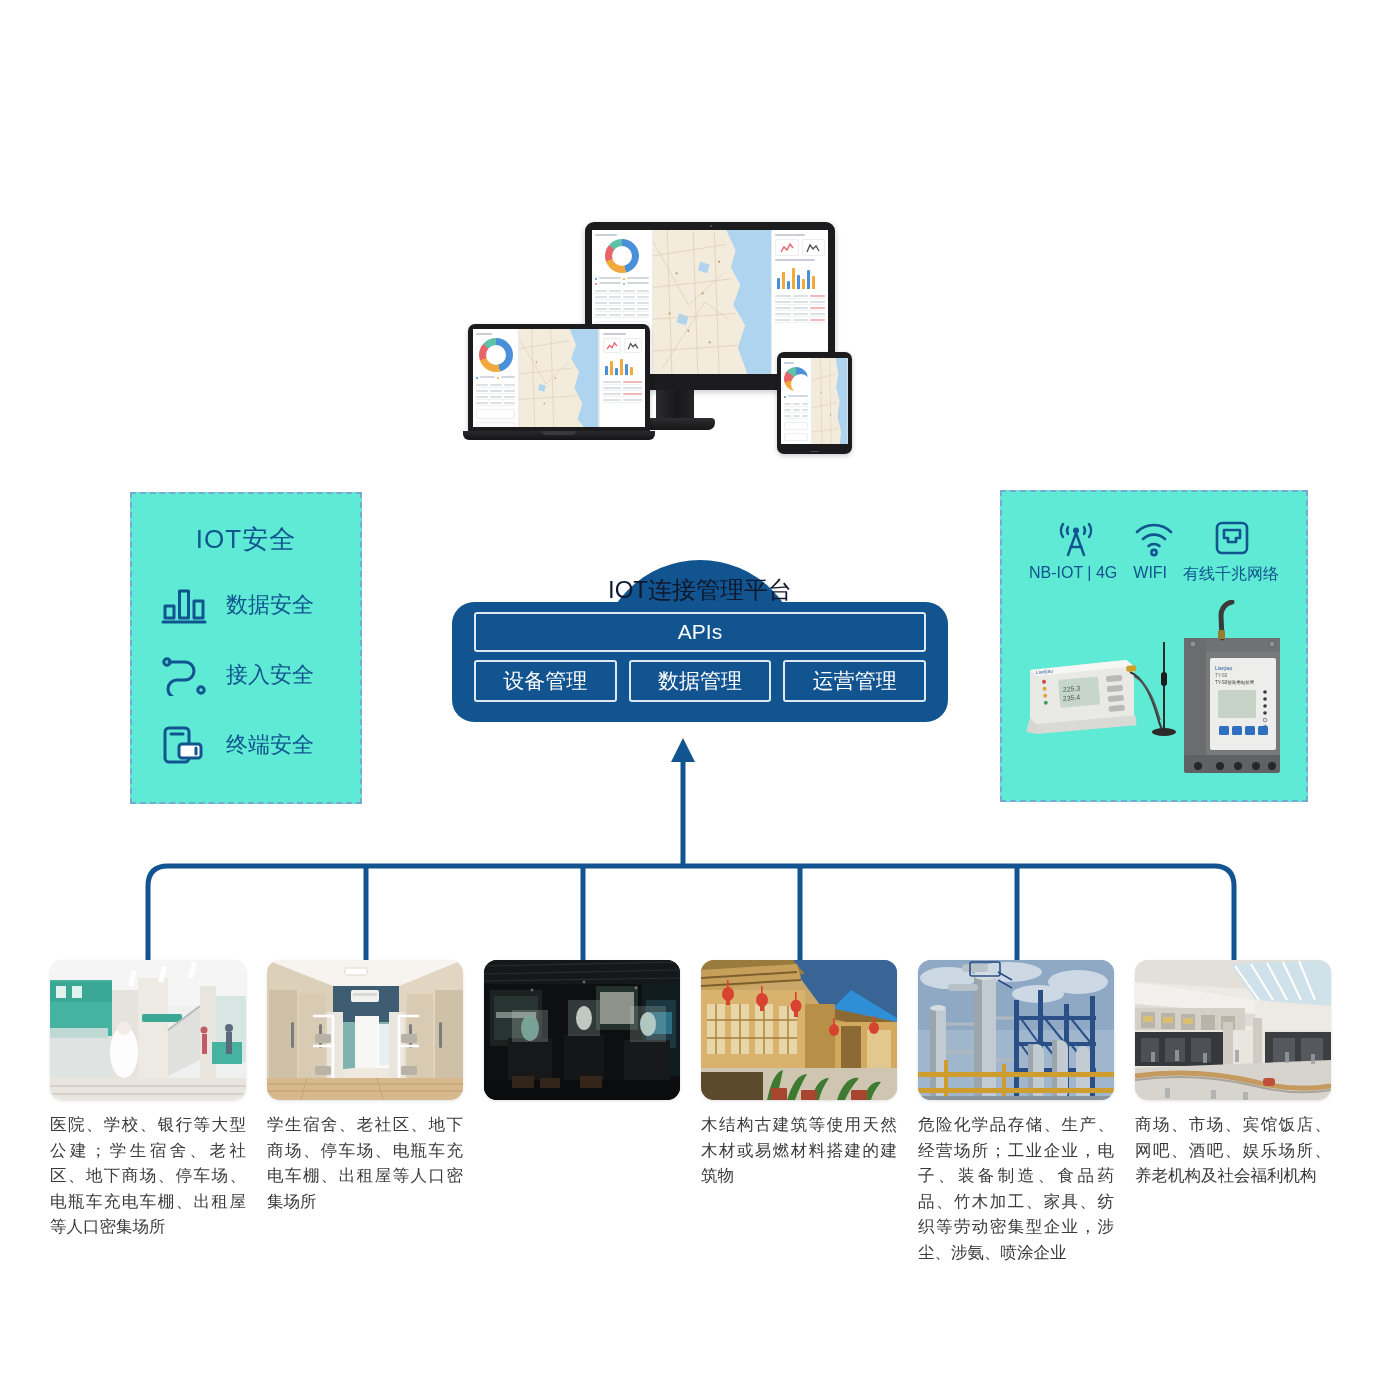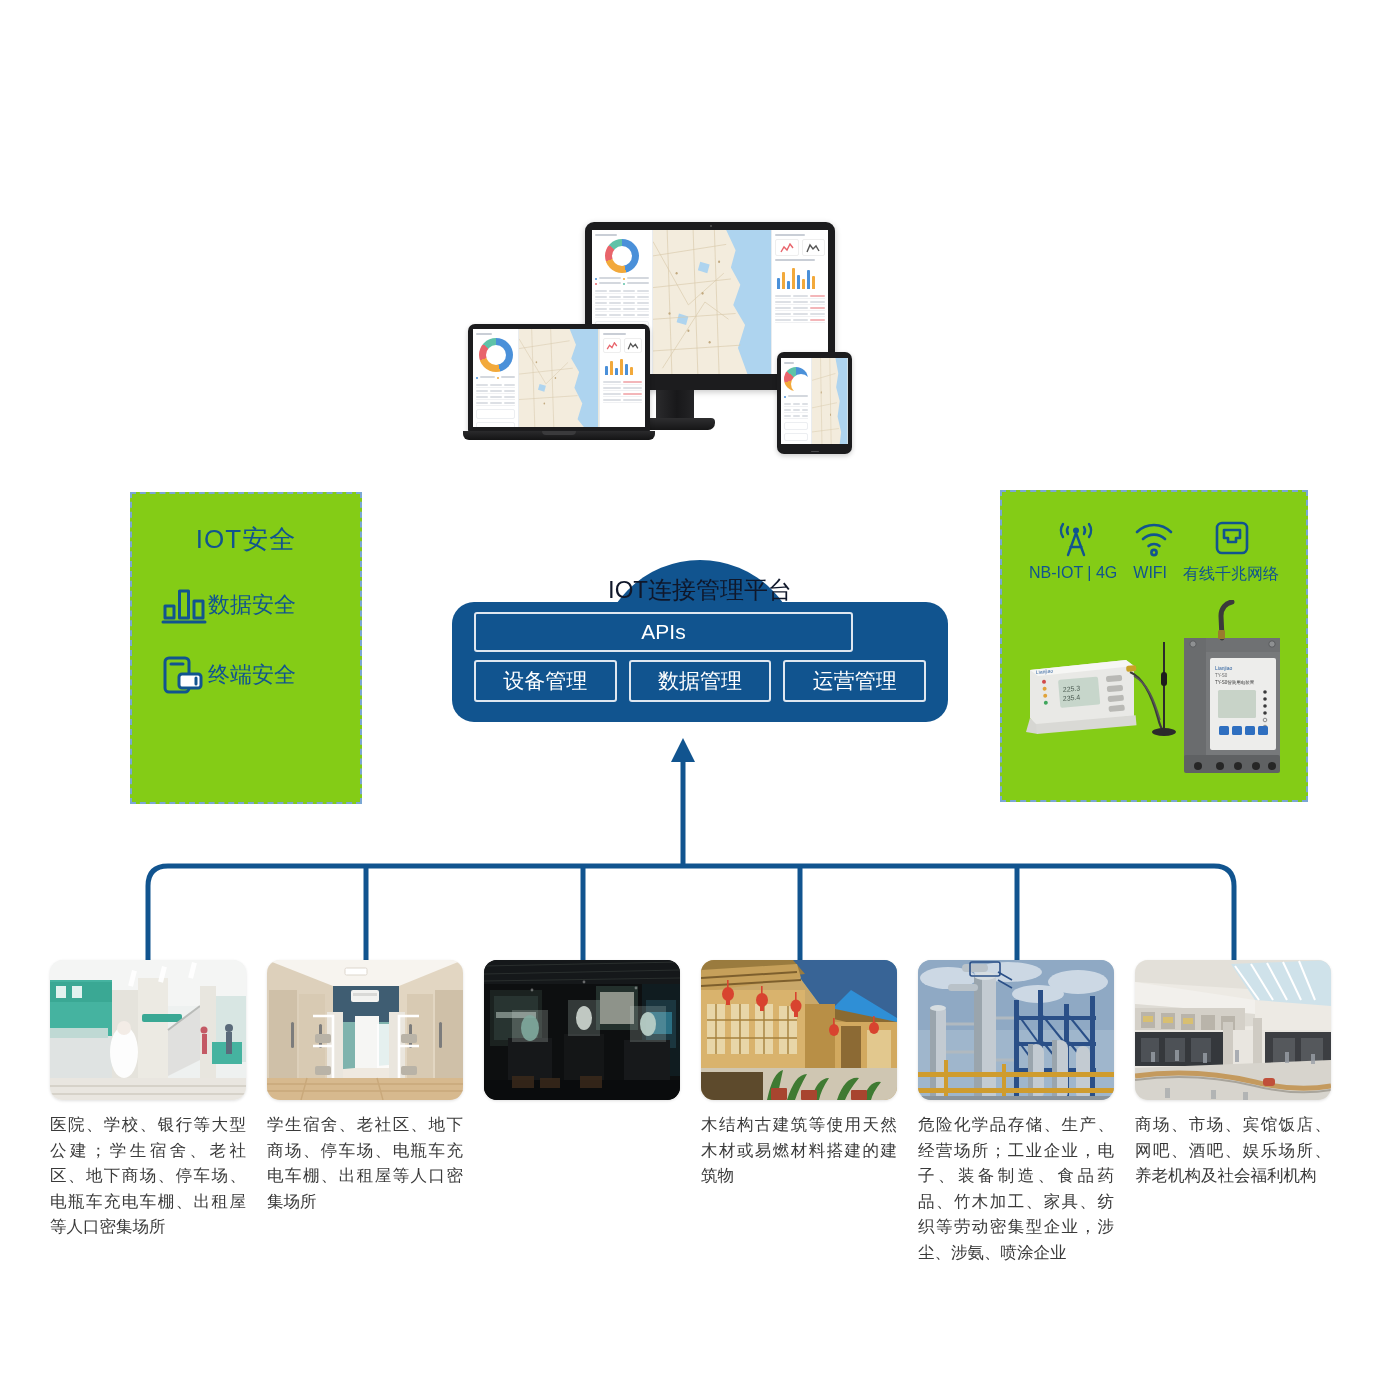--- a/index.html
+++ b/index.html
@@ -63,44 +63,44 @@
   .legend-line { flex:1; height:2px; background:#d4d8de; border-radius:1px; }
   .minitable { margin-top:3px; }
   .minitable .tr { display:flex; gap:2px; padding:1.5px 0; border-bottom:1px solid #f0f1f3; }
   .minitable .td { flex:1; height:2px; background:#dde0e5; border-radius:1px; }
   .minibars { display:flex; align-items:flex-end; gap:2px; height:24px; margin:4px 2px; }
   .minibars i { display:block; width:3px; border-radius:1px 1px 0 0; }
   .mini-card { border:1px solid #eceef1; border-radius:2px; height:16px; margin-top:3px; }
   .map-svg { position:absolute; inset:0; width:100%; height:100%; }
 
   
-  .dashed-panel { position:absolute; border:2px dashed #7ba7d4; background:#84cc16; }
+  .dashed-panel { position:absolute; border:2px dashed #7ba7d4; background:#5eead4; }
   #iot-security-panel { left:130px; top:492px; width:232px; height:312px; }
   #network-panel { left:1000px; top:490px; width:308px; height:312px; }
 
   .iot-sec-title { text-align:center; font-size:26px; color:#11548f; margin-top:28px; letter-spacing:1px; }
-  .sec-row { display:flex; align-items:center; margin:26px 0 0 28px; }
+  .sec-row { display:flex; align-items:center; gap:18px; margin:26px 0 0 28px; }
   .sec-ico { width:48px; height:44px; flex:0 0 48px; display:flex; align-items:center; justify-content:center; }
   .sec-label { font-size:22px; color:#11548f; }
 
   .net-icons { display:flex; justify-content:center; gap:34px; margin-top:26px; }
   .net-ico { width:44px; height:40px; display:flex; align-items:flex-end; justify-content:center; }
   .net-labels { display:flex; justify-content:center; gap:16px; margin-top:6px; font-size:16px; color:#11548f; }
 
   .hw-photos { position:absolute; left:14px; top:108px; width:280px; height:190px; }
 
   
   #cloud { position:absolute; left:452px; top:560px; width:496px; height:162px; }
   .cloud-bump { position:absolute; left:50%; margin-left:-102px; top:0; width:204px; height:104px;
       background:#11548f; border-radius:102px 102px 0 0; }
   .cloud-body { position:absolute; left:0; top:42px; width:496px; height:120px;
       background:#11548f; border-radius:22px; }
   .cloud-title { position:absolute; left:0; top:14px; width:100%; text-align:center;
       color:#0f172a; font-size:24px; z-index:3; }
-  .api-bar { position:absolute; left:22px; top:52px; width:379px; height:40px;
+  .api-bar { position:absolute; left:22px; top:52px; width:452px; height:40px;
       border:2px solid #dfe7f0; border-radius:3px; color:#fff; font-size:21px;
       display:flex; align-items:center; justify-content:center; z-index:3; }
   .mgmt-row { position:absolute; left:22px; top:100px; width:452px; height:42px;
       display:flex; gap:12px; z-index:3; }
   .mgmt-box { flex:1; border:2px solid #dfe7f0; border-radius:3px; color:#fff; font-size:21px;
       display:flex; align-items:center; justify-content:center;font-family:Liberation Serif, serif; }
 
   
   #connectors { position:absolute; left:0; top:720px; width:1400px; height:260px; }
 
@@ -421,20 +421,30 @@
       <svg width="46" height="42" viewBox="0 0 46 42" fill="none" stroke="#11548f" stroke-width="3" stroke-linecap="round" stroke-linejoin="round">
         <rect x="4" y="22" width="9" height="12"></rect>
         <rect x="18.5" y="7" width="9" height="27"></rect>
         <rect x="33" y="17" width="9" height="17"></rect>
         <line x1="2" y1="38" x2="44" y2="38"></line>
       </svg>
     </span>
     <span class="sec-label">数据安全</span>
   </div>
 
+  <div class="sec-row">
+    <span class="sec-ico">
+      <svg width="46" height="42" viewBox="0 0 46 42" fill="none" stroke="#11548f" stroke-width="3" stroke-linecap="round" stroke-linejoin="round">
+        <path d="M8 8 H24 a9 9 0 0 1 0 18 H16 a9 9 0 0 0 0 18 H38"></path>
+        <circle cx="6" cy="8" r="3.2"></circle>
+        <circle cx="40" cy="36" r="3.2"></circle>
+      </svg>
+    </span>
+    <span class="sec-label">接入安全</span>
+  </div>
 
   <div class="sec-row">
     <span class="sec-ico">
       <svg width="46" height="42" viewBox="0 0 46 42" fill="none" stroke="#11548f" stroke-width="3" stroke-linecap="round" stroke-linejoin="round">
         <rect x="4" y="4" width="24" height="34" rx="4"></rect>
         <line x1="10" y1="10" x2="22" y2="10"></line>
         <rect x="18" y="20" width="22" height="14" rx="3" fill="#ffffff"></rect>
         <line x1="35" y1="24" x2="35" y2="30"></line>
       </svg>
     </span>

